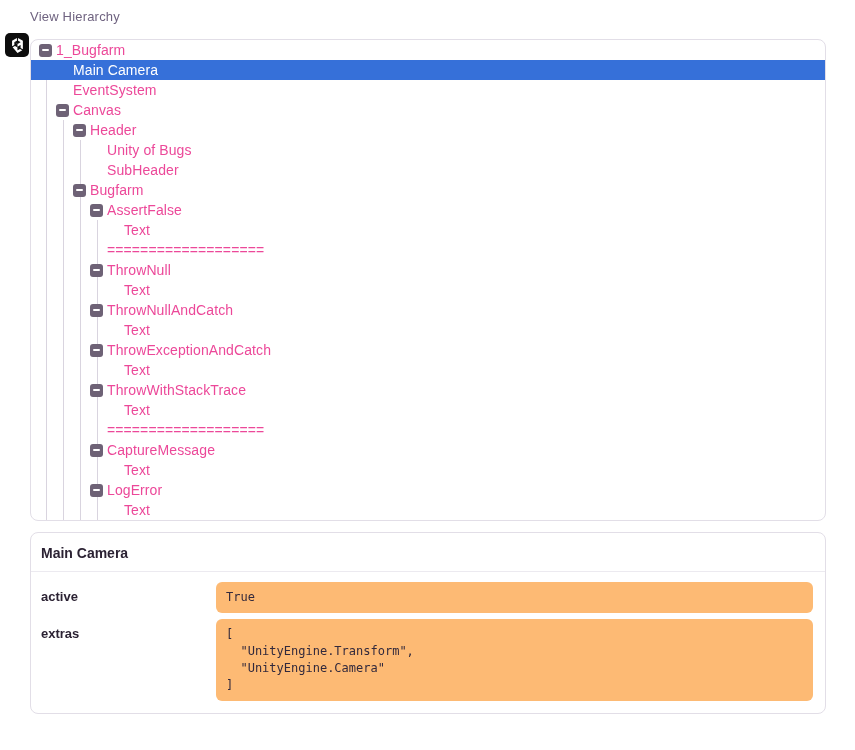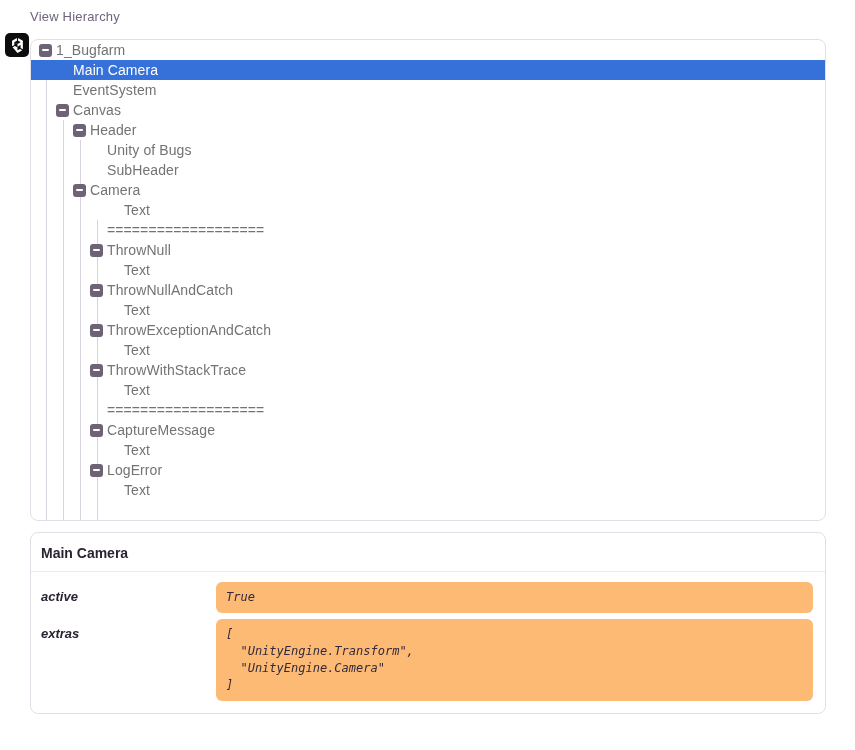--- a/index.html
+++ b/index.html
@@ -15,33 +15,33 @@
     z-index: 5; }
   .unity-badge svg { width: 15px; height: 15px; fill: #ffffff; display: block; }
 
   .tree-panel { position: relative; width: 796px; height: 482px; border: 1px solid #e2dee7;
     border-radius: 8px; background: #fff; overflow: hidden; }
 
   .guide { position: absolute; width: 1px; bottom: 0; background: #d9d4df; z-index: 1; }
 
   .tree-rows { position: relative; z-index: 2; }
   .trow { height: 20px; display: flex; align-items: center; font-size: 14px; line-height: 20px;
-    color: #737373; white-space: nowrap; cursor: default; }
+    color: #ec4899; white-space: nowrap; cursor: default; }
   .trow.selected { background: var(--sel-color, #3670d9); color: #ffffff; position: relative; z-index: 3; }
   .expander { width: 13px; height: 13px; border-radius: 3px; background: #6e6276; margin-right: 4px;
     flex: 0 0 13px; position: relative; }
   .expander::after { content: ""; position: absolute; left: 3px; right: 3px; top: 5.5px; height: 2px;
     background: #ffffff; border-radius: 1px; }
   .tlabel { letter-spacing: .1px; }
 
   .detail-panel { margin: 11px 29px 0 30px; width: 796px; border: 1px solid #e2dee7;
     border-radius: 8px; background: #fff; }
   .detail-heading { padding: 12px 12px 10px 10px; font-size: 14px; font-weight: 700; color: #2b2233;
     border-bottom: 1px solid #eceaf0; }
-  .detail-body { padding: 10px 12px 12px 10px; display: flex; flex-direction: column; gap: 6px; font-style: italic; }
+  .detail-body { padding: 10px 12px 12px 10px; display: flex; flex-direction: column; gap: 6px; }
   .drow { display: flex; align-items: flex-start; }
   .dkey { flex: 0 0 175px; font-size: 13px; font-weight: 700; color: #2b2233; padding-top: 7px; }
   .dval { flex: 1; background: #fdba74; border-radius: 6px; padding: 7px 10px; }
   .dval pre { font-family: "DejaVu Sans Mono", "Liberation Mono", monospace; font-size: 12px;
     line-height: 17px; color: #32293c; white-space: pre; }
 </style>
 </head>
 <body>
 
 <div class="page-title">View Hierarchy</div>
@@ -79,21 +79,25 @@
           <span class="tlabel">Header</span>
         </div>
         <div class="trow" style="padding-left: 76px;">
           <span class="tlabel">Unity of Bugs</span>
         </div>
         <div class="trow" style="padding-left: 76px;">
           <span class="tlabel">SubHeader</span>
         </div>
         <div class="trow" style="padding-left: 42px;">
           <span class="expander"></span>
-          <span class="tlabel">Camera</span>
+          <span class="tlabel">Bugfarm</span>
+        </div>
+        <div class="trow" style="padding-left: 59px;">
+          <span class="expander"></span>
+          <span class="tlabel">AssertFalse</span>
         </div>
         <div class="trow" style="padding-left: 93px;">
           <span class="tlabel">Text</span>
         </div>
         <div class="trow" style="padding-left: 76px;">
           <span class="tlabel">===================</span>
         </div>
         <div class="trow" style="padding-left: 59px;">
           <span class="expander"></span>
           <span class="tlabel">ThrowNull</span>

